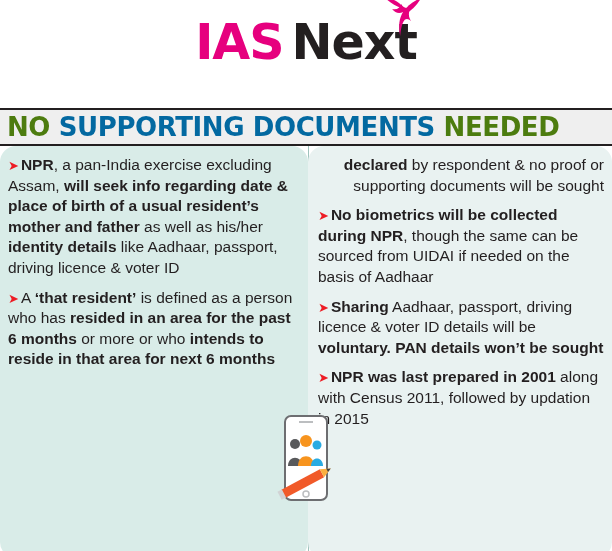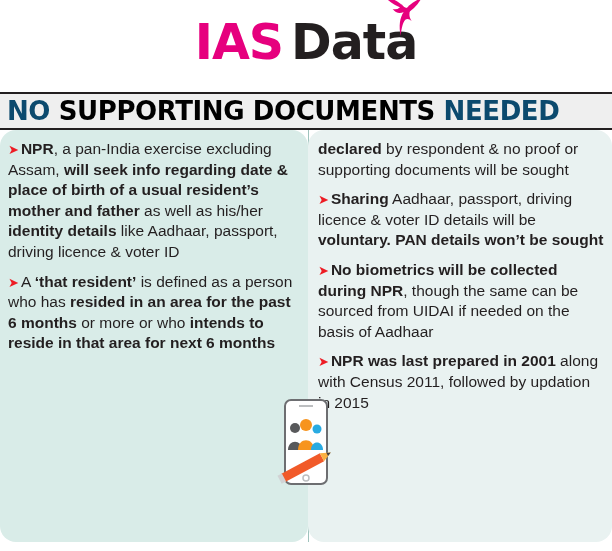--- a/index.html
+++ b/index.html
@@ -18,21 +18,21 @@
   .page {
     width: 612px;
     height: 551px;
     position: relative;
     background: #ffffff;
     box-sizing: border-box;
   }
 
   
   .logo-area {
-    height: 92px;
+    height: 108px;
     position: relative;
   }
   .logo-wrap {
     position: absolute;
     left: 50%;
     top: 18px;
     transform: translateX(-50%);
     display: flex;
     align-items: baseline;
     white-space: nowrap;
@@ -74,22 +74,22 @@
     box-sizing: border-box;
   }
   .headline {
     font-family: "DejaVu Sans", sans-serif;
     font-weight: bold;
     font-size: 26px;
     line-height: 1;
     letter-spacing: -0.4px;
     white-space: nowrap;
   }
-  .hl-gray { color: #0c4a6e; margin-top: 16px; }
-  .hl-red { color: #000000; }
+  .hl-gray { color: #4d7c0f; margin-top: 16px; }
+  .hl-red { color: #0369a1; }
 
   
   .content {
     display: flex;
     height: 412px;
     position: relative;
   }
   .col {
     box-sizing: border-box;
     padding: 9px 8px 0 8px;
@@ -128,41 +128,42 @@
     margin-right: 3px;
     letter-spacing: -1px;
   }
   b { font-weight: bold; }
 
   .cont-block {
     font-size: 15.5px;
     line-height: 1.33;
     color: #231f20;
     margin-bottom: 9px;
+    text-align: right;
   }
 
   
   .phone {
     position: absolute;
     left: 275px;
     top: 268px;
     width: 62px;
     height: 100px;
     z-index: 5;
   }
 </style>
 </head>
 <body>
 
 <div class="page">
 
   <div class="logo-area">
     <div class="logo-wrap">
       <span class="logo-ias">IAS</span>
-      <span class="logo-next">Data</span>
+      <span class="logo-next">Next</span>
       <svg class="logo-bird" viewBox="0 0 46 40">
         <path d="M23 40 C21 30 22 22 26 16 C22 18 18 17 15 13 C20 14 23 12 24 8 C26 12 30 13 34 11 C31 16 31 21 34 25 C29 21 25 22 23 40 Z" fill="#e6007e"></path>
         <path d="M26 16 C30 10 36 5 44 2 C40 9 35 14 28 18 Z" fill="#e6007e"></path>
         <path d="M24 9 C20 5 14 2 7 1 C12 6 18 10 24 12 Z" fill="#e6007e"></path>
       </svg>
     </div>
   </div>
 
   <div class="headline-band">
     <div class="headline">
@@ -181,24 +182,24 @@
       </div>
     </div>
 
     <div class="divider"></div>
 
     <div class="col col-right">
       <div class="cont-block">
         <span><b>declared</b> by respondent &amp; no proof or supporting documents will be sought</span>
       </div>
       <div class="bullet-block">
+        <span class="arrow">➤</span><span><b>No biometrics will be collected during NPR</b>, though the same can be sourced from UIDAI if needed on the basis of Aadhaar</span>
+      </div>
+      <div class="bullet-block">
         <span class="arrow">➤</span><span><b>Sharing</b> Aadhaar, passport, driving licence &amp; voter ID details will be <b>voluntary. PAN details won’t be sought</b></span>
-      </div>
-      <div class="bullet-block">
-        <span class="arrow">➤</span><span><b>No biometrics will be collected during NPR</b>, though the same can be sourced from UIDAI if needed on the basis of Aadhaar</span>
       </div>
       <div class="bullet-block">
         <span class="arrow">➤</span><span><b>NPR was last prepared in 2001</b> along with Census 2011, followed by updation in 2015</span>
       </div>
     </div>
 
     <svg class="phone" viewBox="0 0 62 100">
       <rect x="10" y="2" width="42" height="84" rx="6" ry="6" fill="#ffffff" stroke="#6d6e71" stroke-width="2"></rect>
       <line x1="24" y1="8" x2="38" y2="8" stroke="#bcbec0" stroke-width="2"></line>
       <circle cx="31" cy="80" r="3" fill="none" stroke="#bcbec0" stroke-width="1.5"></circle>

